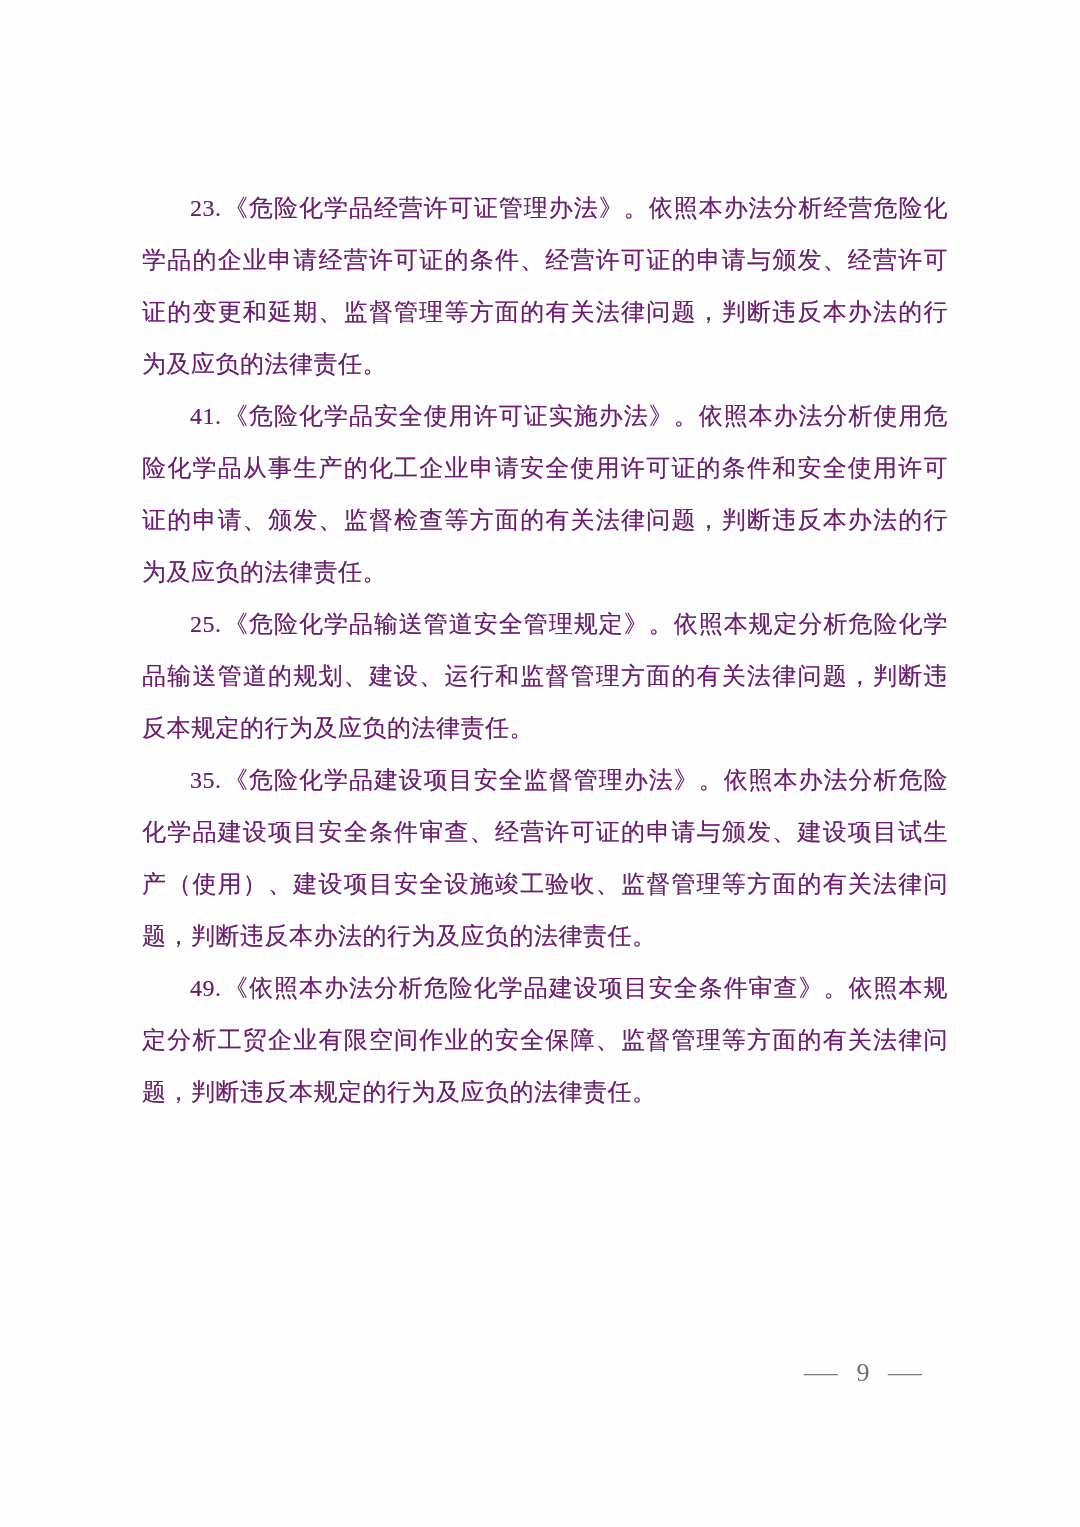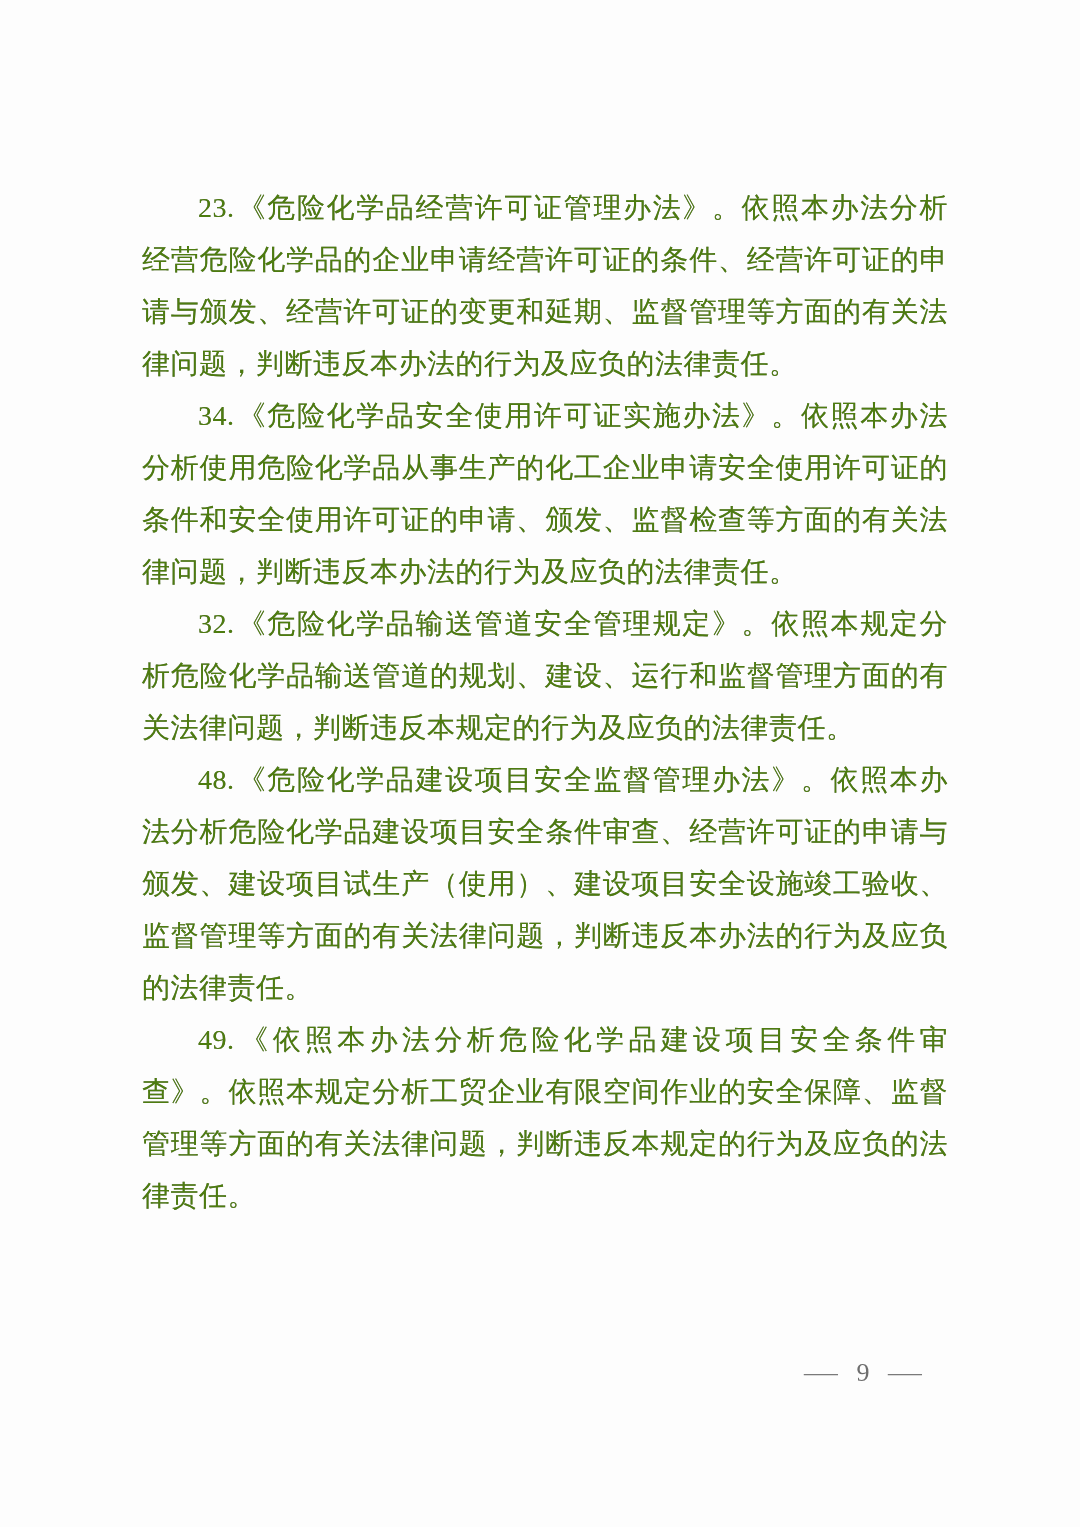--- a/index.html
+++ b/index.html
@@ -17,22 +17,22 @@
   .page {
     position: absolute;
     inset: 0;
     background: #fdfdfd;
   }
   .content {
     position: absolute;
     left: 142px;
     top: 182px;
     width: 806px;
-    color: #4d7c0f;
-    font-size: 28px;
+    color: #701a75;
+    font-size: 24px;
     line-height: 52px;
     text-align: justify;
     text-justify: inter-ideograph;
     letter-spacing: 0.5px;
     text-shadow: 0 0 0.6px rgba(40,40,40,0.55);
   }
   p.para {
     margin: 0;
     padding: 0;
     text-indent: 2em;
@@ -59,25 +59,25 @@
 </style>
 </head>
 <body>
 
 <div class="page">
 
   <div class="content">
 
     <p class="para"><span class="para-num">23.</span><span>《危险化学品经营许可证管理办法》。依照本办法分析经营危险化学品的企业申请经营许可证的条件、经营许可证的申请与颁发、经营许可证的变更和延期、监督管理等方面的有关法律问题，判断违反本办法的行为及应负的法律责任。</span></p>
 
-    <p class="para"><span class="para-num">34.</span><span>《危险化学品安全使用许可证实施办法》。依照本办法分析使用危险化学品从事生产的化工企业申请安全使用许可证的条件和安全使用许可证的申请、颁发、监督检查等方面的有关法律问题，判断违反本办法的行为及应负的法律责任。</span></p>
+    <p class="para"><span class="para-num">41.</span><span>《危险化学品安全使用许可证实施办法》。依照本办法分析使用危险化学品从事生产的化工企业申请安全使用许可证的条件和安全使用许可证的申请、颁发、监督检查等方面的有关法律问题，判断违反本办法的行为及应负的法律责任。</span></p>
 
-    <p class="para"><span class="para-num">32.</span><span>《危险化学品输送管道安全管理规定》。依照本规定分析危险化学品输送管道的规划、建设、运行和监督管理方面的有关法律问题，判断违反本规定的行为及应负的法律责任。</span></p>
+    <p class="para"><span class="para-num">25.</span><span>《危险化学品输送管道安全管理规定》。依照本规定分析危险化学品输送管道的规划、建设、运行和监督管理方面的有关法律问题，判断违反本规定的行为及应负的法律责任。</span></p>
 
-    <p class="para"><span class="para-num">48.</span><span>《危险化学品建设项目安全监督管理办法》。依照本办法分析危险化学品建设项目安全条件审查、经营许可证的申请与颁发、建设项目试生产（使用）、建设项目安全设施竣工验收、监督管理等方面的有关法律问题，判断违反本办法的行为及应负的法律责任。</span></p>
+    <p class="para"><span class="para-num">35.</span><span>《危险化学品建设项目安全监督管理办法》。依照本办法分析危险化学品建设项目安全条件审查、经营许可证的申请与颁发、建设项目试生产（使用）、建设项目安全设施竣工验收、监督管理等方面的有关法律问题，判断违反本办法的行为及应负的法律责任。</span></p>
 
 
     <p class="para"><span class="para-num">49.</span><span>《依照本办法分析危险化学品建设项目安全条件审查》。依照本规定分析工贸企业有限空间作业的安全保障、监督管理等方面的有关法律问题，判断违反本规定的行为及应负的法律责任。</span></p>
 
   </div>
 
   <div class="footer">
     <span class="dash">—</span>
     <span class="num">9</span>
     <span class="dash">—</span>

